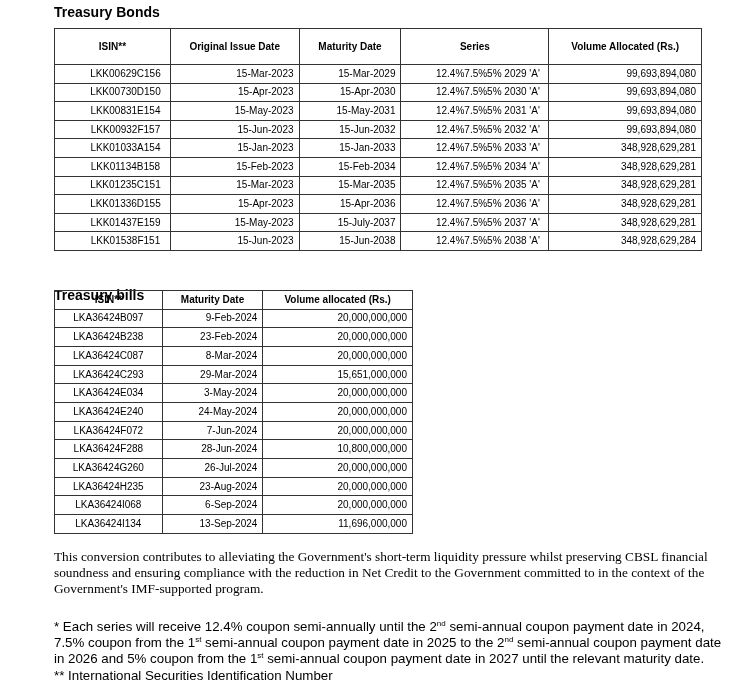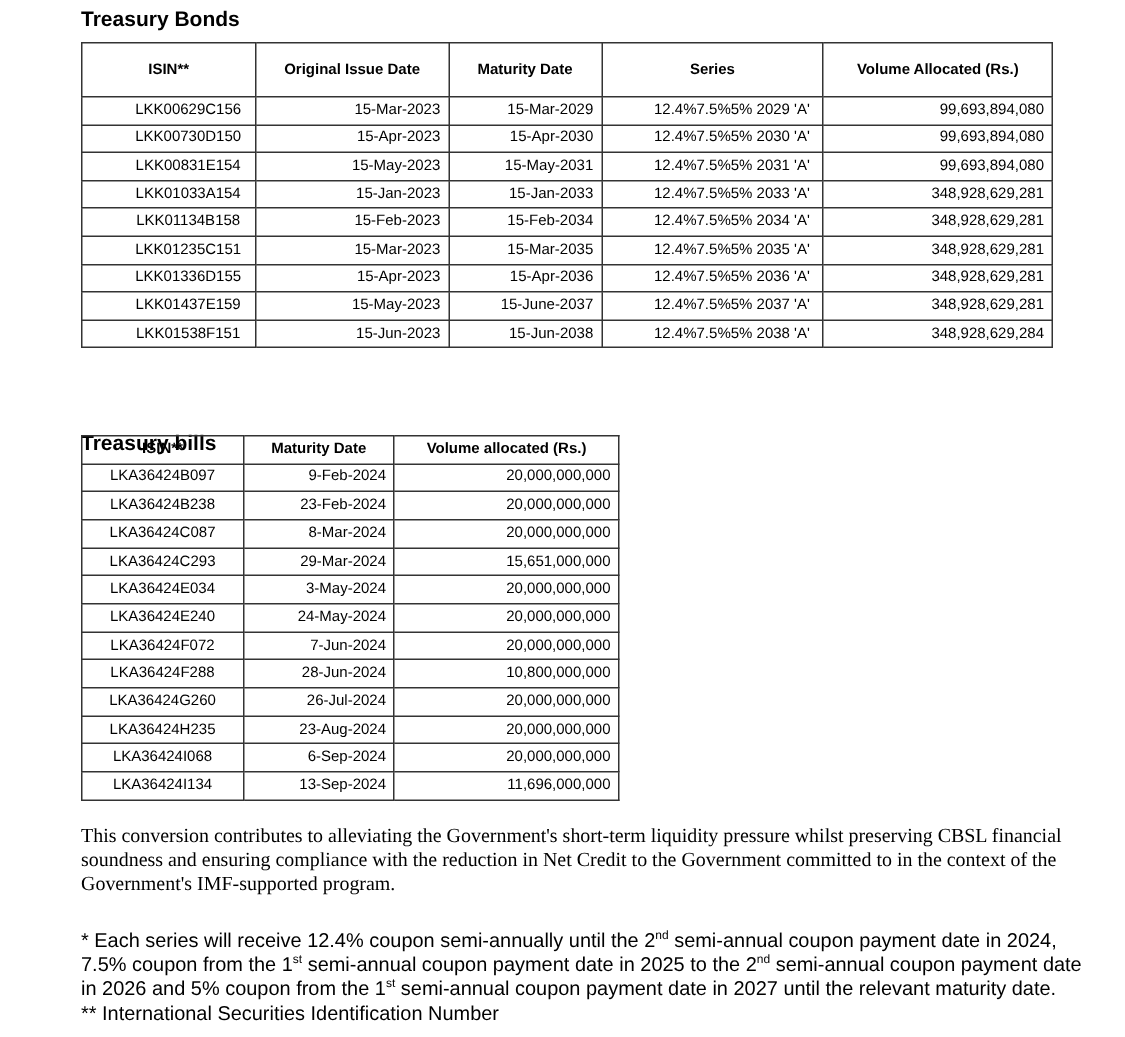--- a/index.html
+++ b/index.html
@@ -62,20 +62,27 @@
         <td class="r">99,693,894,080</td>
       </tr>
       <tr>
         <td class="c">LKK00831E154</td>
         <td class="r">15-May-2023</td>
         <td class="r">15-May-2031</td>
         <td class="c">12.4%7.5%5% 2031 'A'</td>
         <td class="r">99,693,894,080</td>
       </tr>
       <tr>
+        <td class="c">LKK00932F157</td>
+        <td class="r">15-Jun-2023</td>
+        <td class="r">15-Jun-2032</td>
+        <td class="c">12.4%7.5%5% 2032 'A'</td>
+        <td class="r">99,693,894,080</td>
+      </tr>
+      <tr>
         <td class="c">LKK01033A154</td>
         <td class="r">15-Jan-2023</td>
         <td class="r">15-Jan-2033</td>
         <td class="c">12.4%7.5%5% 2033 'A'</td>
         <td class="r">348,928,629,281</td>
       </tr>
       <tr>
         <td class="c">LKK01134B158</td>
         <td class="r">15-Feb-2023</td>
         <td class="r">15-Feb-2034</td>
@@ -92,21 +99,21 @@
       <tr>
         <td class="c">LKK01336D155</td>
         <td class="r">15-Apr-2023</td>
         <td class="r">15-Apr-2036</td>
         <td class="c">12.4%7.5%5% 2036 'A'</td>
         <td class="r">348,928,629,281</td>
       </tr>
       <tr>
         <td class="c">LKK01437E159</td>
         <td class="r">15-May-2023</td>
-        <td class="r">15-June-2037</td>
+        <td class="r">15-July-2037</td>
         <td class="c">12.4%7.5%5% 2037 'A'</td>
         <td class="r">348,928,629,281</td>
       </tr>
       <tr>
         <td class="c">LKK01538F151</td>
         <td class="r">15-Jun-2023</td>
         <td class="r">15-Jun-2038</td>
         <td class="c">12.4%7.5%5% 2038 'A'</td>
         <td class="r">348,928,629,284</td>
       </tr>

